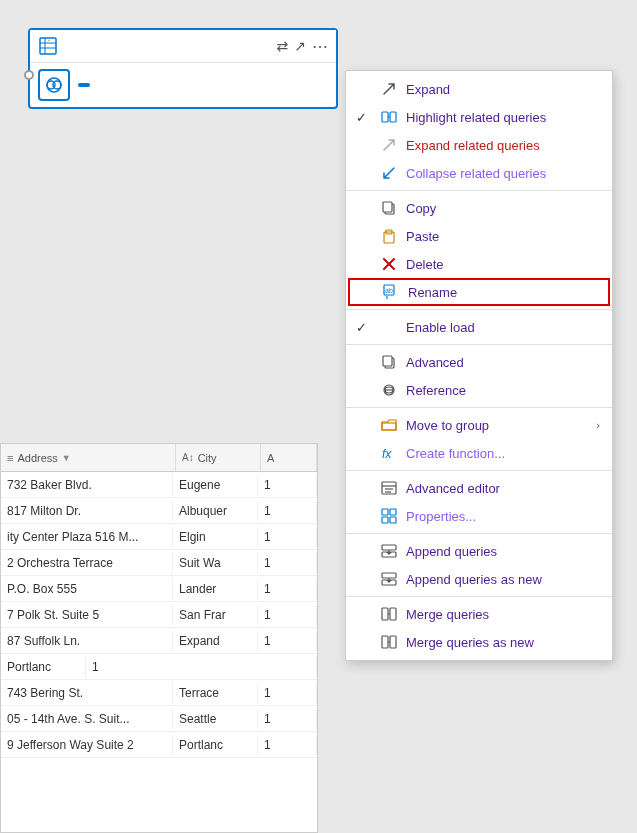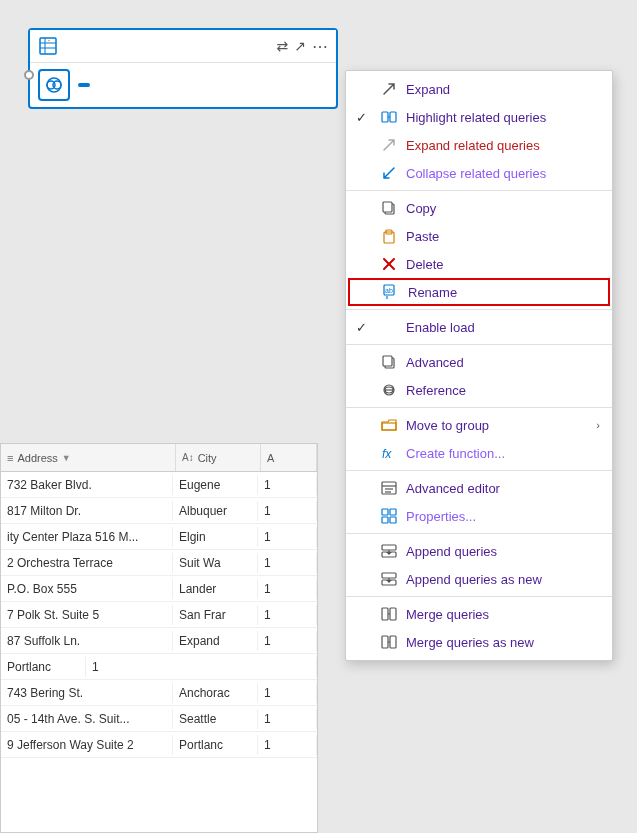--- a/index.html
+++ b/index.html
@@ -355,21 +355,21 @@
     <div class="table-cell col-address">87 Suffolk Ln.</div>
     <div class="table-cell col-city">Expand</div>
     <div class="table-cell col-extra">1</div>
   </div>
       <div class="table-row">
     <div class="table-cell col-city">Portlanc</div>
     <div class="table-cell col-extra">1</div>
   </div>
       <div class="table-row">
     <div class="table-cell col-address">743 Bering St.</div>
-    <div class="table-cell col-city">Anchorac</div>
+    <div class="table-cell col-city">Terrace</div>
     <div class="table-cell col-extra">1</div>
   </div>
       <div class="table-row">
     <div class="table-cell col-address">05 - 14th Ave. S. Suit...</div>
     <div class="table-cell col-city">Seattle</div>
     <div class="table-cell col-extra">1</div>
   </div>
       <div class="table-row">
     <div class="table-cell col-address">9 Jefferson Way Suite 2</div>
     <div class="table-cell col-city">Portlanc</div>

